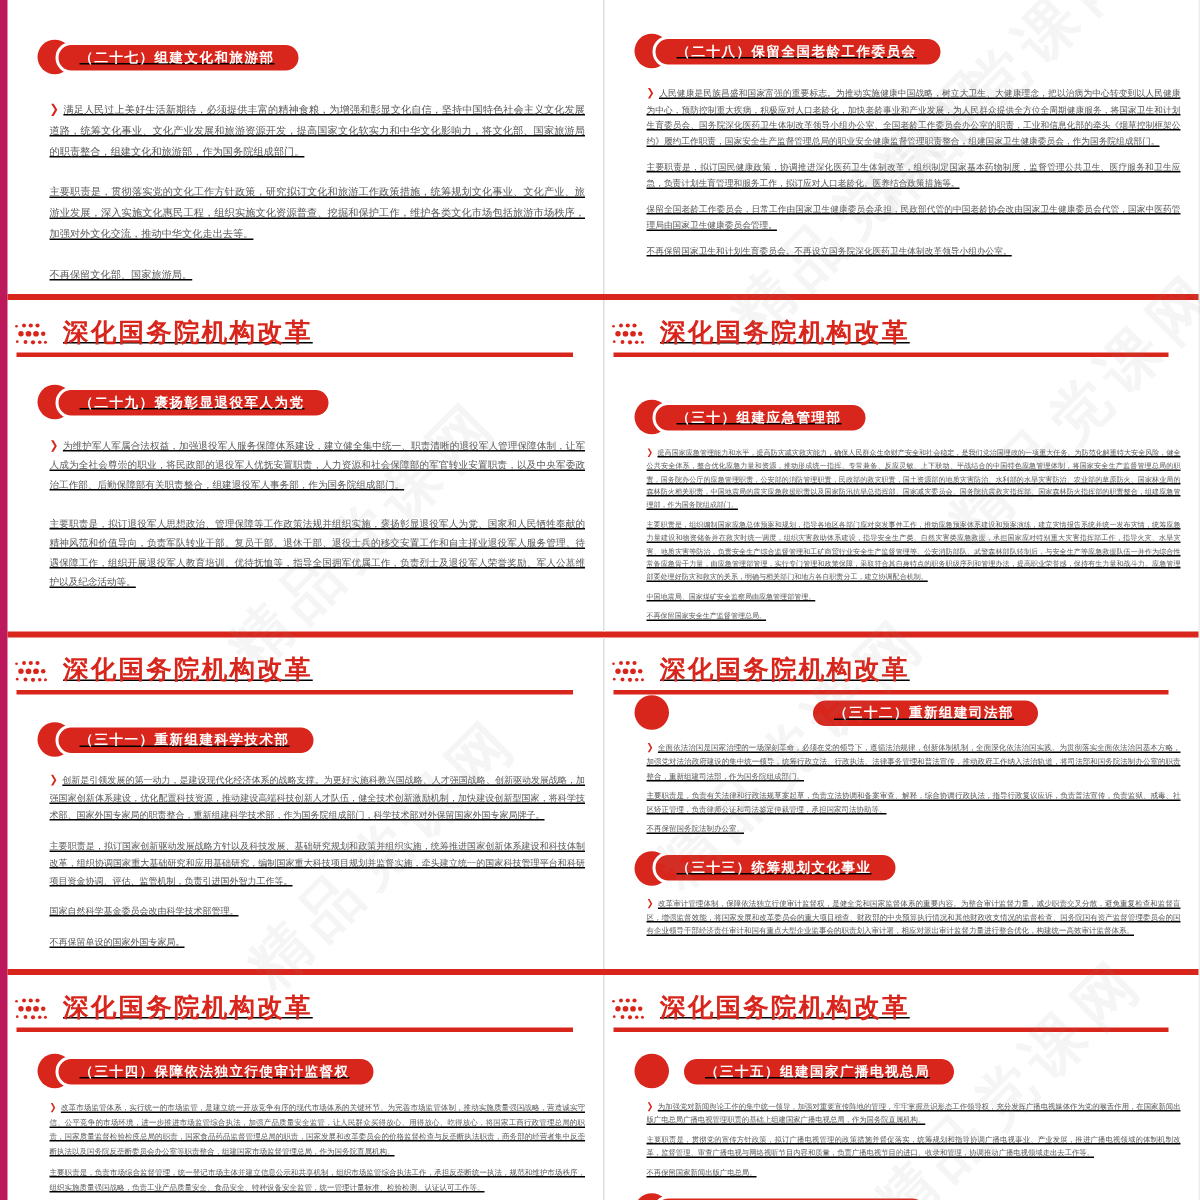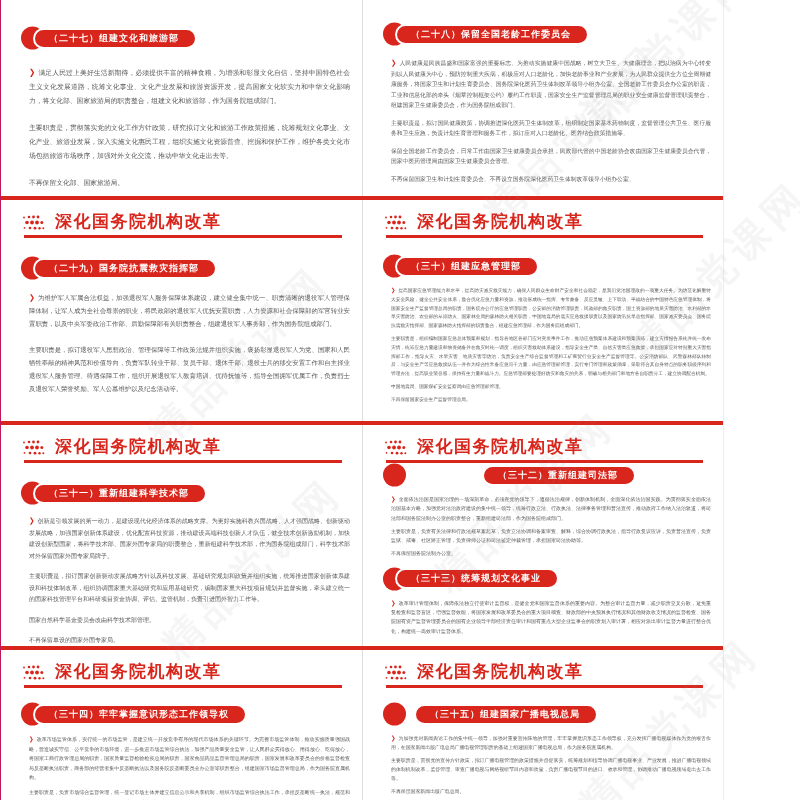--- a/index.html
+++ b/index.html
@@ -4,33 +4,33 @@
 <style>
   :root{
     --red:#d9261c;
     --body:#595959;
   }
   html,body{margin:0;padding:0;}
   body{
     width:800px;height:800px;overflow:hidden;position:relative;background:#ffffff;
     font-family:"Liberation Sans","DejaVu Sans",sans-serif;
   }
-  #canvas{width:724px;height:800px;position:relative;border-left:1px solid #be185d;border-right:1px solid #ededed;box-sizing:border-box;}
+  #canvas{width:800px;height:800px;position:relative;border-left:5px solid #be185d;border-right:1px solid #ededed;box-sizing:border-box;text-decoration:underline;}
   .slide-row{display:flex;width:100%;box-sizing:border-box;}
   .slide-row.divided{border-top:4px solid var(--red);}
   .row-a{height:196px;}
   .row-b{height:225px;}
   .row-c{height:154px;}
   .panel{
     width:50%;box-sizing:border-box;overflow:hidden;position:relative;background:transparent;
   }
   .panel + .panel{border-left:1px solid #dddddd;}
 
   
-  .panel-header{padding:12px 18px 0 21px;}
+  .panel-header{padding:12px 18px 0 4px;}
   .header-line{display:flex;align-items:center;gap:9px;}
   .dots{width:24px;height:15px;flex:0 0 auto;}
   .header-title{
     color:var(--red);font-weight:bold;font-size:17px;letter-spacing:1.5px;line-height:20px;white-space:nowrap;
   }
   .header-underline{height:3px;background:var(--red);margin:3px 2px 0 2px;}
 
   
   .pill-row{position:relative;margin-left:20px;height:24px;display:flex;align-items:center;}
   .pill-circle{
@@ -108,21 +108,21 @@
               <circle cx="13" cy="13.2" r="1.4" fill="#d9261c"></circle>
               <circle cx="17.5" cy="13.2" r="1.2" fill="#d9261c"></circle>
               <circle cx="21.3" cy="13.2" r="1" fill="#d9261c"></circle>
             </svg>
             <span class="header-title">深化国务院机构改革</span>
           </div>
           <div class="header-underline"></div>
         </div>
         <div class="pill-row" style="margin-top: 18px;">
           <span class="pill-circle"></span>
-          <span class="pill">（二十九）国务院抗震救灾指挥部</span>
+          <span class="pill">（二十九）褒扬彰显退役军人为党</span>
         </div>
         <div class="panel-body" style="margin-top: 11px;">
           <p class="para" style="font-size: 6.4px; line-height: 13px; margin-bottom: 13px;"><span class="arrow">❯</span>为维护军人军属合法权益，加强退役军人服务保障体系建设，建立健全集中统一、职责清晰的退役军人管理保障体制，让军人成为全社会尊崇的职业，将民政部的退役军人优抚安置职责，人力资源和社会保障部的军官转业安置职责，以及中央军委政治工作部、后勤保障部有关职责整合，组建退役军人事务部，作为国务院组成部门。</p>
           <p class="para" style="font-size: 6.4px; line-height: 13px; margin-bottom: 13px;">主要职责是，拟订退役军人思想政治、管理保障等工作政策法规并组织实施，褒扬彰显退役军人为党、国家和人民牺牲奉献的精神风范和价值导向，负责军队转业干部、复员干部、退休干部、退役士兵的移交安置工作和自主择业退役军人服务管理、待遇保障工作，组织开展退役军人教育培训、优待抚恤等，指导全国拥军优属工作，负责烈士及退役军人荣誉奖励、军人公墓维护以及纪念活动等。</p>
         </div>
       </article>
     <article class="panel">
         <div class="panel-header">
           <div class="header-line">
             <svg class="dots" viewBox="0 0 24 15">
@@ -137,21 +137,21 @@
               <circle cx="2.5" cy="12.8" r="0.9" fill="#d9261c"></circle>
               <circle cx="8" cy="13" r="1.3" fill="#d9261c"></circle>
               <circle cx="13" cy="13.2" r="1.4" fill="#d9261c"></circle>
               <circle cx="17.5" cy="13.2" r="1.2" fill="#d9261c"></circle>
               <circle cx="21.3" cy="13.2" r="1" fill="#d9261c"></circle>
             </svg>
             <span class="header-title">深化国务院机构改革</span>
           </div>
           <div class="header-underline"></div>
         </div>
-        <div class="pill-row" style="margin-top: 16px;">
+        <div class="pill-row" style="margin-top: 28px;">
           <span class="pill-circle"></span>
           <span class="pill">（三十）组建应急管理部</span>
         </div>
         <div class="panel-body" style="margin-top: 8px;">
           <p class="para" style="font-size: 4.7px; line-height: 8.8px; margin-bottom: 4px;"><span class="arrow">❯</span>提高国家应急管理能力和水平，提高防灾减灾救灾能力，确保人民群众生命财产安全和社会稳定，是我们党治国理政的一项重大任务。为防范化解重特大安全风险，健全公共安全体系，整合优化应急力量和资源，推动形成统一指挥、专常兼备、反应灵敏、上下联动、平战结合的中国特色应急管理体制，将国家安全生产监督管理总局的职责，国务院办公厅的应急管理职责，公安部的消防管理职责，民政部的救灾职责，国土资源部的地质灾害防治、水利部的水旱灾害防治、农业部的草原防火、国家林业局的森林防火相关职责，中国地震局的震灾应急救援职责以及国家防汛抗旱总指挥部、国家减灾委员会、国务院抗震救灾指挥部、国家森林防火指挥部的职责整合，组建应急管理部，作为国务院组成部门。</p>
           <p class="para" style="font-size: 4.7px; line-height: 8.8px; margin-bottom: 4px;">主要职责是，组织编制国家应急总体预案和规划，指导各地区各部门应对突发事件工作，推动应急预案体系建设和预案演练，建立灾情报告系统并统一发布灾情，统筹应急力量建设和物资储备并在救灾时统一调度，组织灾害救助体系建设，指导安全生产类、自然灾害类应急救援，承担国家应对特别重大灾害指挥部工作，指导火灾、水旱灾害、地质灾害等防治，负责安全生产综合监督管理和工矿商贸行业安全生产监督管理等。公安消防部队、武警森林部队转制后，与安全生产等应急救援队伍一并作为综合性常备应急骨干力量，由应急管理部管理，实行专门管理和政策保障，采取符合其自身特点的职务职级序列和管理办法，提高职业荣誉感，保持有生力量和战斗力。应急管理部要处理好防灾和救灾的关系，明确与相关部门和地方各自职责分工，建立协调配合机制。</p>
           <p class="para" style="font-size: 4.7px; line-height: 8.8px; margin-bottom: 4px;">中国地震局、国家煤矿安全监察局由应急管理部管理。</p>
           <p class="para" style="font-size: 4.7px; line-height: 8.8px; margin-bottom: 4px;">不再保留国家安全生产监督管理总局。</p>
         </div>
       </article>
@@ -250,21 +250,21 @@
               <circle cx="13" cy="13.2" r="1.4" fill="#d9261c"></circle>
               <circle cx="17.5" cy="13.2" r="1.2" fill="#d9261c"></circle>
               <circle cx="21.3" cy="13.2" r="1" fill="#d9261c"></circle>
             </svg>
             <span class="header-title">深化国务院机构改革</span>
           </div>
           <div class="header-underline"></div>
         </div>
         <div class="pill-row" style="margin-top: 14px;">
           <span class="pill-circle"></span>
-          <span class="pill">（三十四）牢牢掌握意识形态工作领导权</span>
+          <span class="pill">（三十四）保障依法独立行使审计监督权</span>
         </div>
         <div class="panel-body" style="margin-top: 9px;">
           <p class="para" style="font-size: 5px; line-height: 9.6px; margin-bottom: 5px;"><span class="arrow">❯</span>改革市场监管体系，实行统一的市场监管，是建立统一开放竞争有序的现代市场体系的关键环节。为完善市场监管体制，推动实施质量强国战略，营造诚实守信、公平竞争的市场环境，进一步推进市场监管综合执法，加强产品质量安全监管，让人民群众买得放心、用得放心、吃得放心，将国家工商行政管理总局的职责，国家质量监督检验检疫总局的职责，国家食品药品监督管理总局的职责，国家发展和改革委员会的价格监督检查与反垄断执法职责，商务部的经营者集中反垄断执法以及国务院反垄断委员会办公室等职责整合，组建国家市场监督管理总局，作为国务院直属机构。</p>
           <p class="para" style="font-size: 5px; line-height: 9.6px; margin-bottom: 5px;">主要职责是，负责市场综合监督管理，统一登记市场主体并建立信息公示和共享机制，组织市场监管综合执法工作，承担反垄断统一执法，规范和维护市场秩序，组织实施质量强国战略，负责工业产品质量安全、食品安全、特种设备安全监管，统一管理计量标准、检验检测、认证认可工作等。</p>
         </div>
       </article>
     <article class="panel">
         <div class="panel-header">
           <div class="header-line">
             <svg class="dots" viewBox="0 0 24 15">

